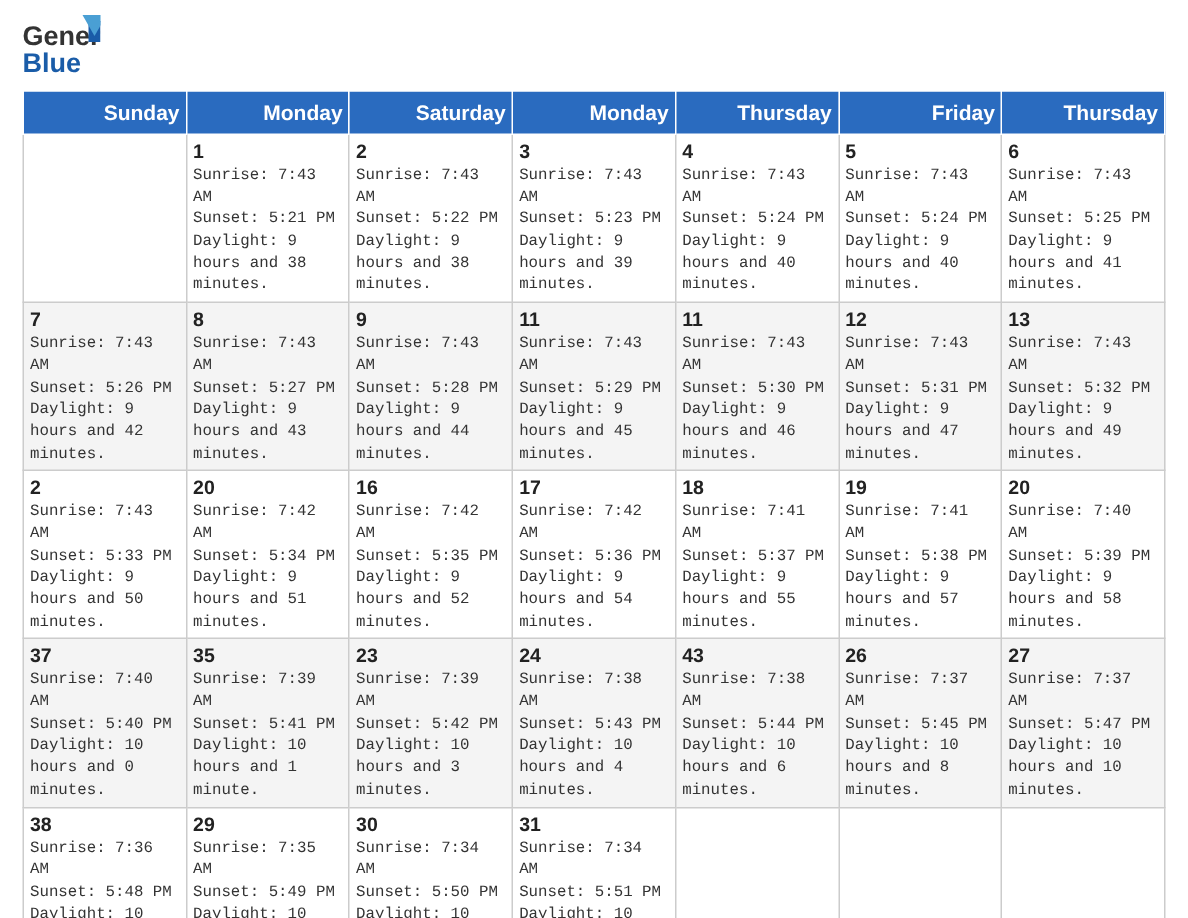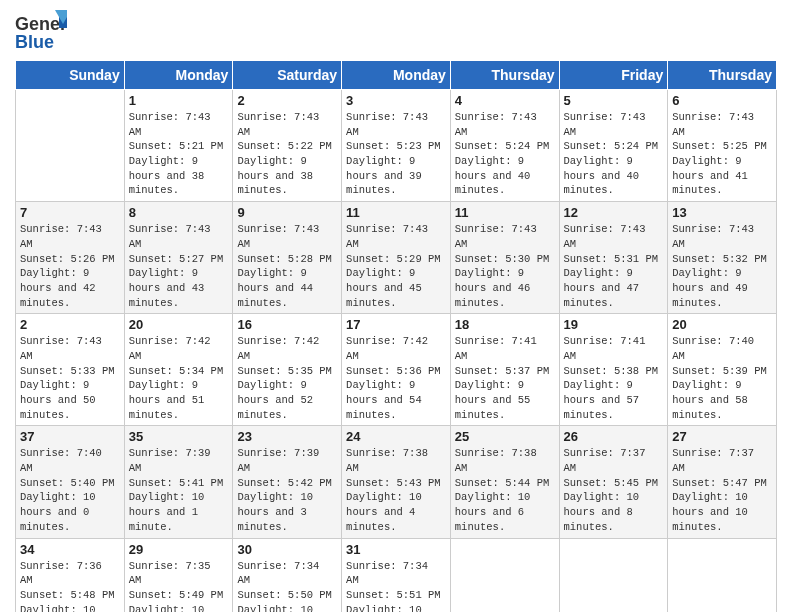--- a/index.html
+++ b/index.html
@@ -203,35 +203,35 @@
         </td>
         <td>
           <span class="day-num">23</span>
           <div class="day-info">Sunrise: 7:39 AM<br>Sunset: 5:42 PM<br>Daylight: 10 hours and 3 minutes.</div>
         </td>
         <td>
           <span class="day-num">24</span>
           <div class="day-info">Sunrise: 7:38 AM<br>Sunset: 5:43 PM<br>Daylight: 10 hours and 4 minutes.</div>
         </td>
         <td>
-          <span class="day-num">25</span>
+          <span class="day-num">43</span>
           <div class="day-info">Sunrise: 7:38 AM<br>Sunset: 5:44 PM<br>Daylight: 10 hours and 6 minutes.</div>
         </td>
         <td>
           <span class="day-num">26</span>
           <div class="day-info">Sunrise: 7:37 AM<br>Sunset: 5:45 PM<br>Daylight: 10 hours and 8 minutes.</div>
         </td>
         <td>
           <span class="day-num">27</span>
           <div class="day-info">Sunrise: 7:37 AM<br>Sunset: 5:47 PM<br>Daylight: 10 hours and 10 minutes.</div>
         </td>
       </tr>
       <tr>
         <td>
-          <span class="day-num">34</span>
+          <span class="day-num">38</span>
           <div class="day-info">Sunrise: 7:36 AM<br>Sunset: 5:48 PM<br>Daylight: 10 hours and 11 minutes.</div>
         </td>
         <td>
           <span class="day-num">29</span>
           <div class="day-info">Sunrise: 7:35 AM<br>Sunset: 5:49 PM<br>Daylight: 10 hours and 13 minutes.</div>
         </td>
         <td>
           <span class="day-num">30</span>
           <div class="day-info">Sunrise: 7:34 AM<br>Sunset: 5:50 PM<br>Daylight: 10 hours and 15 minutes.</div>
         </td>

